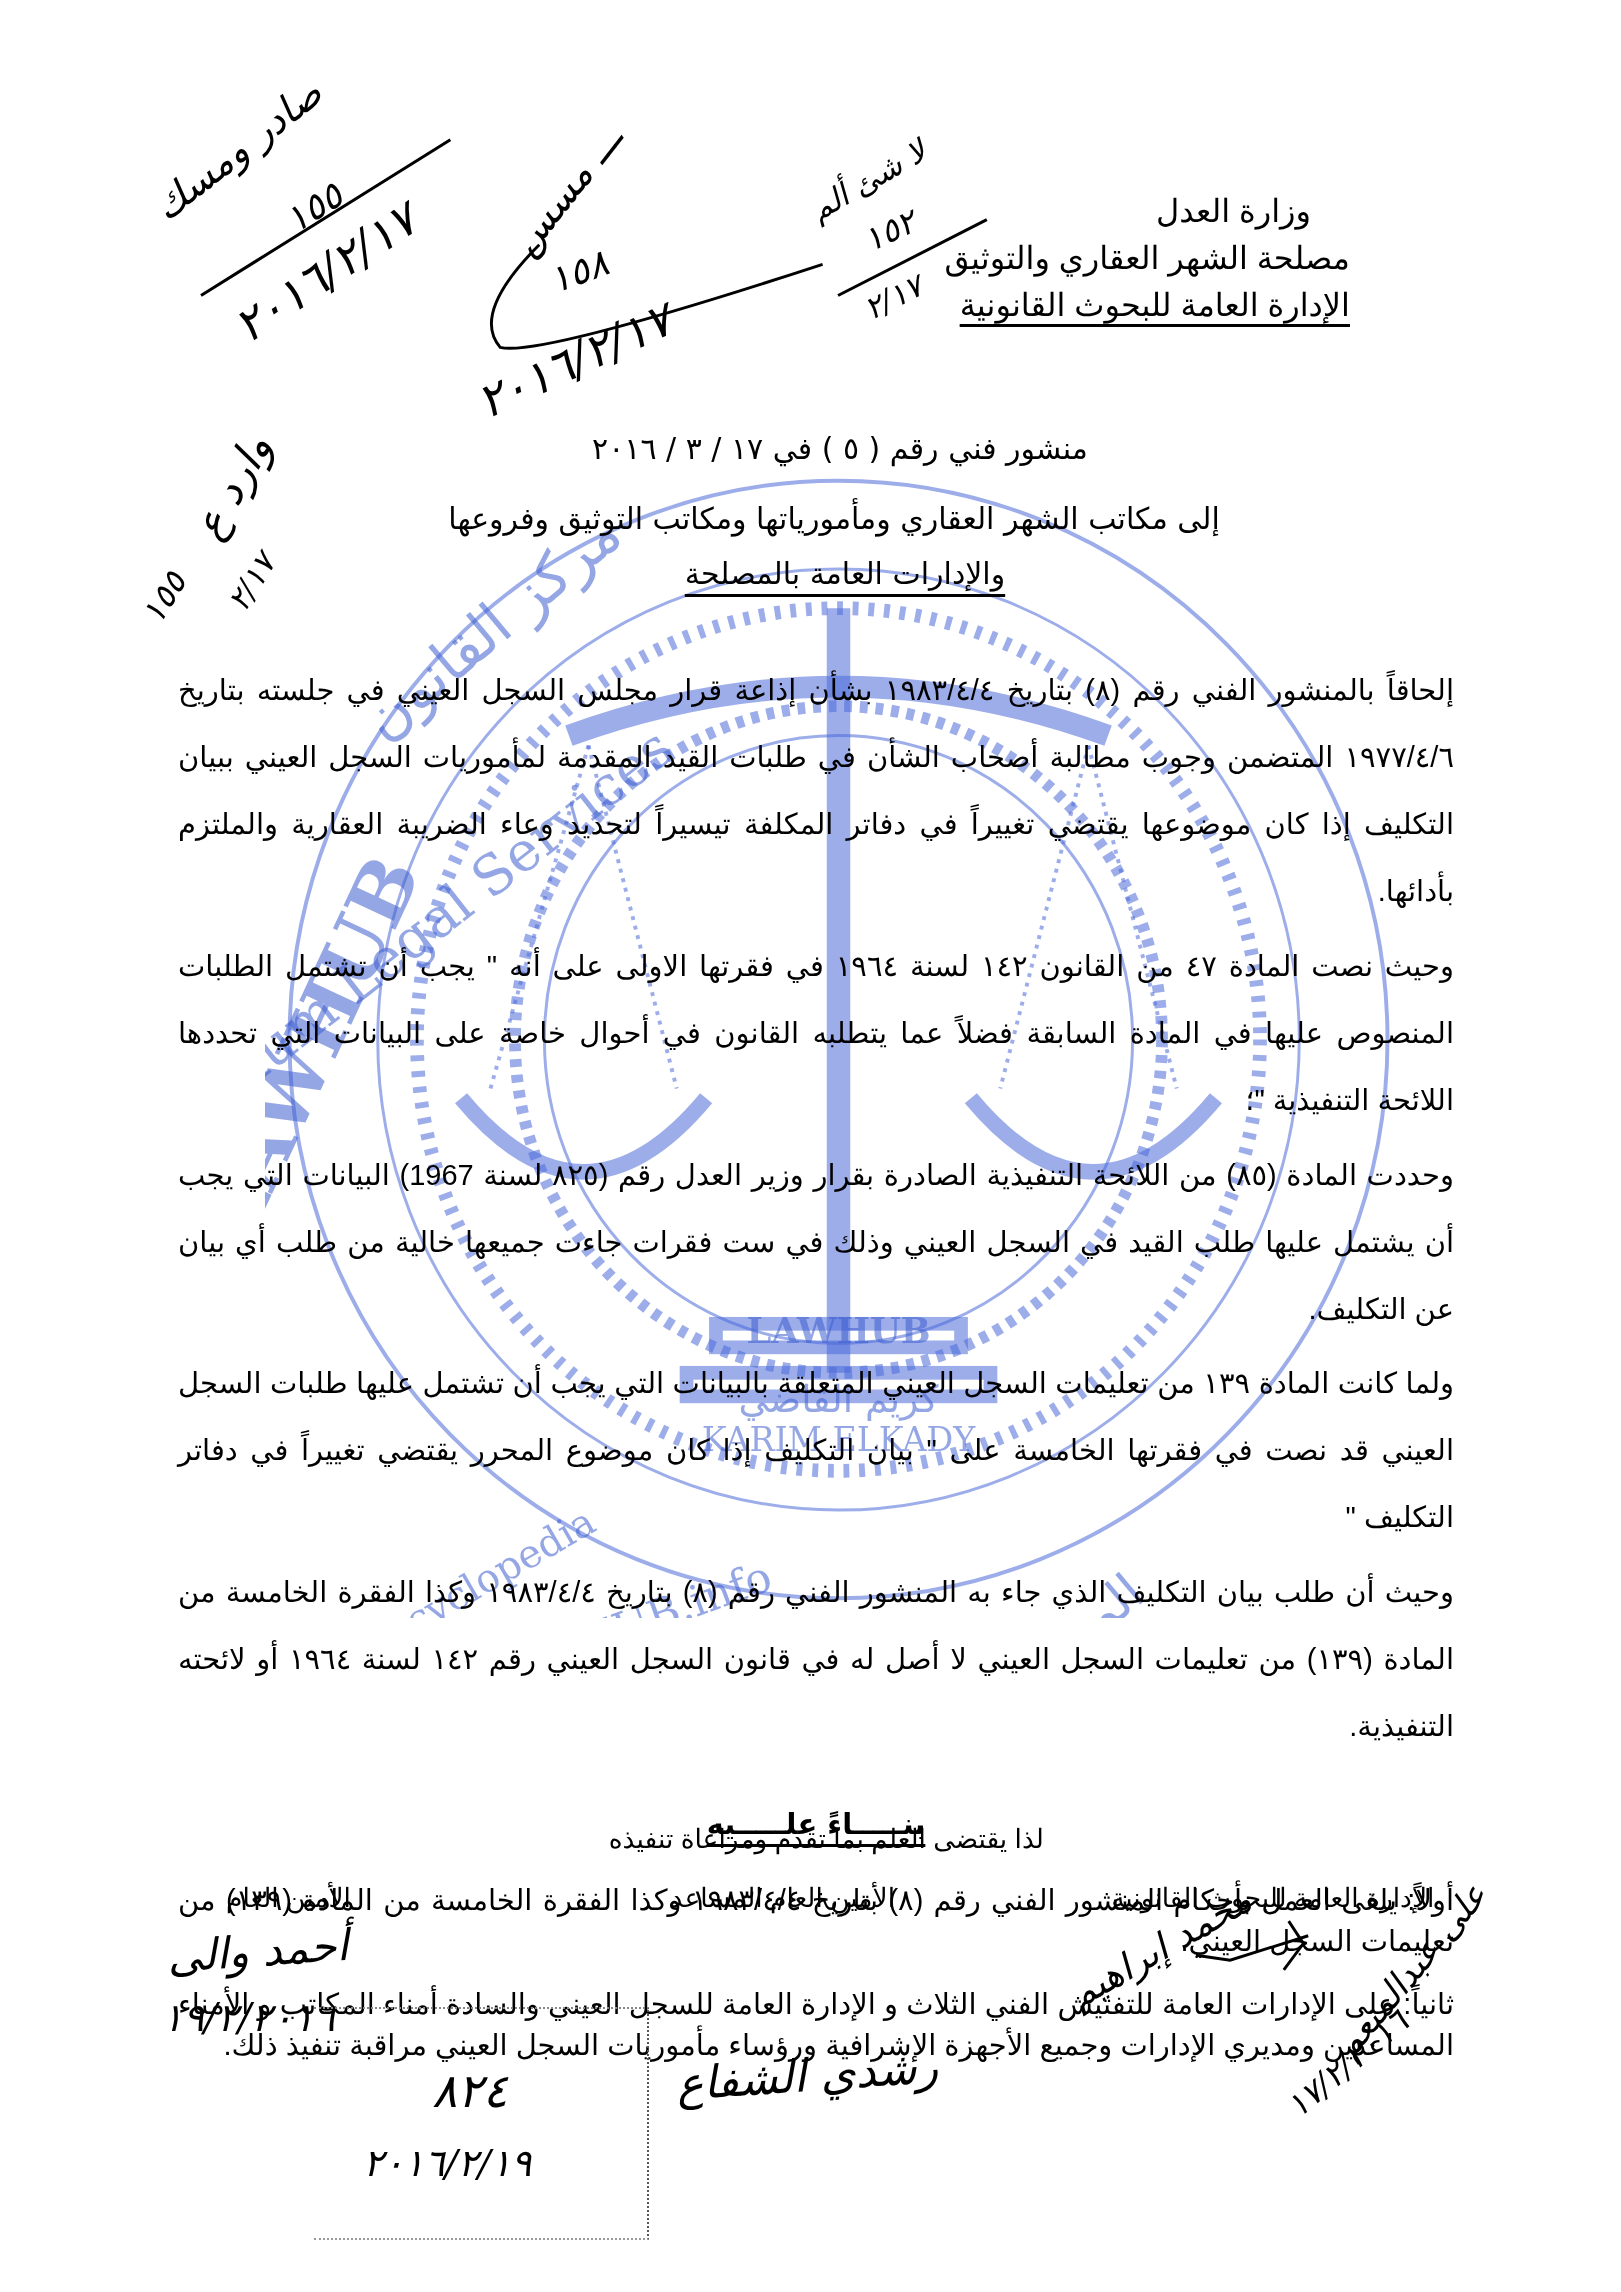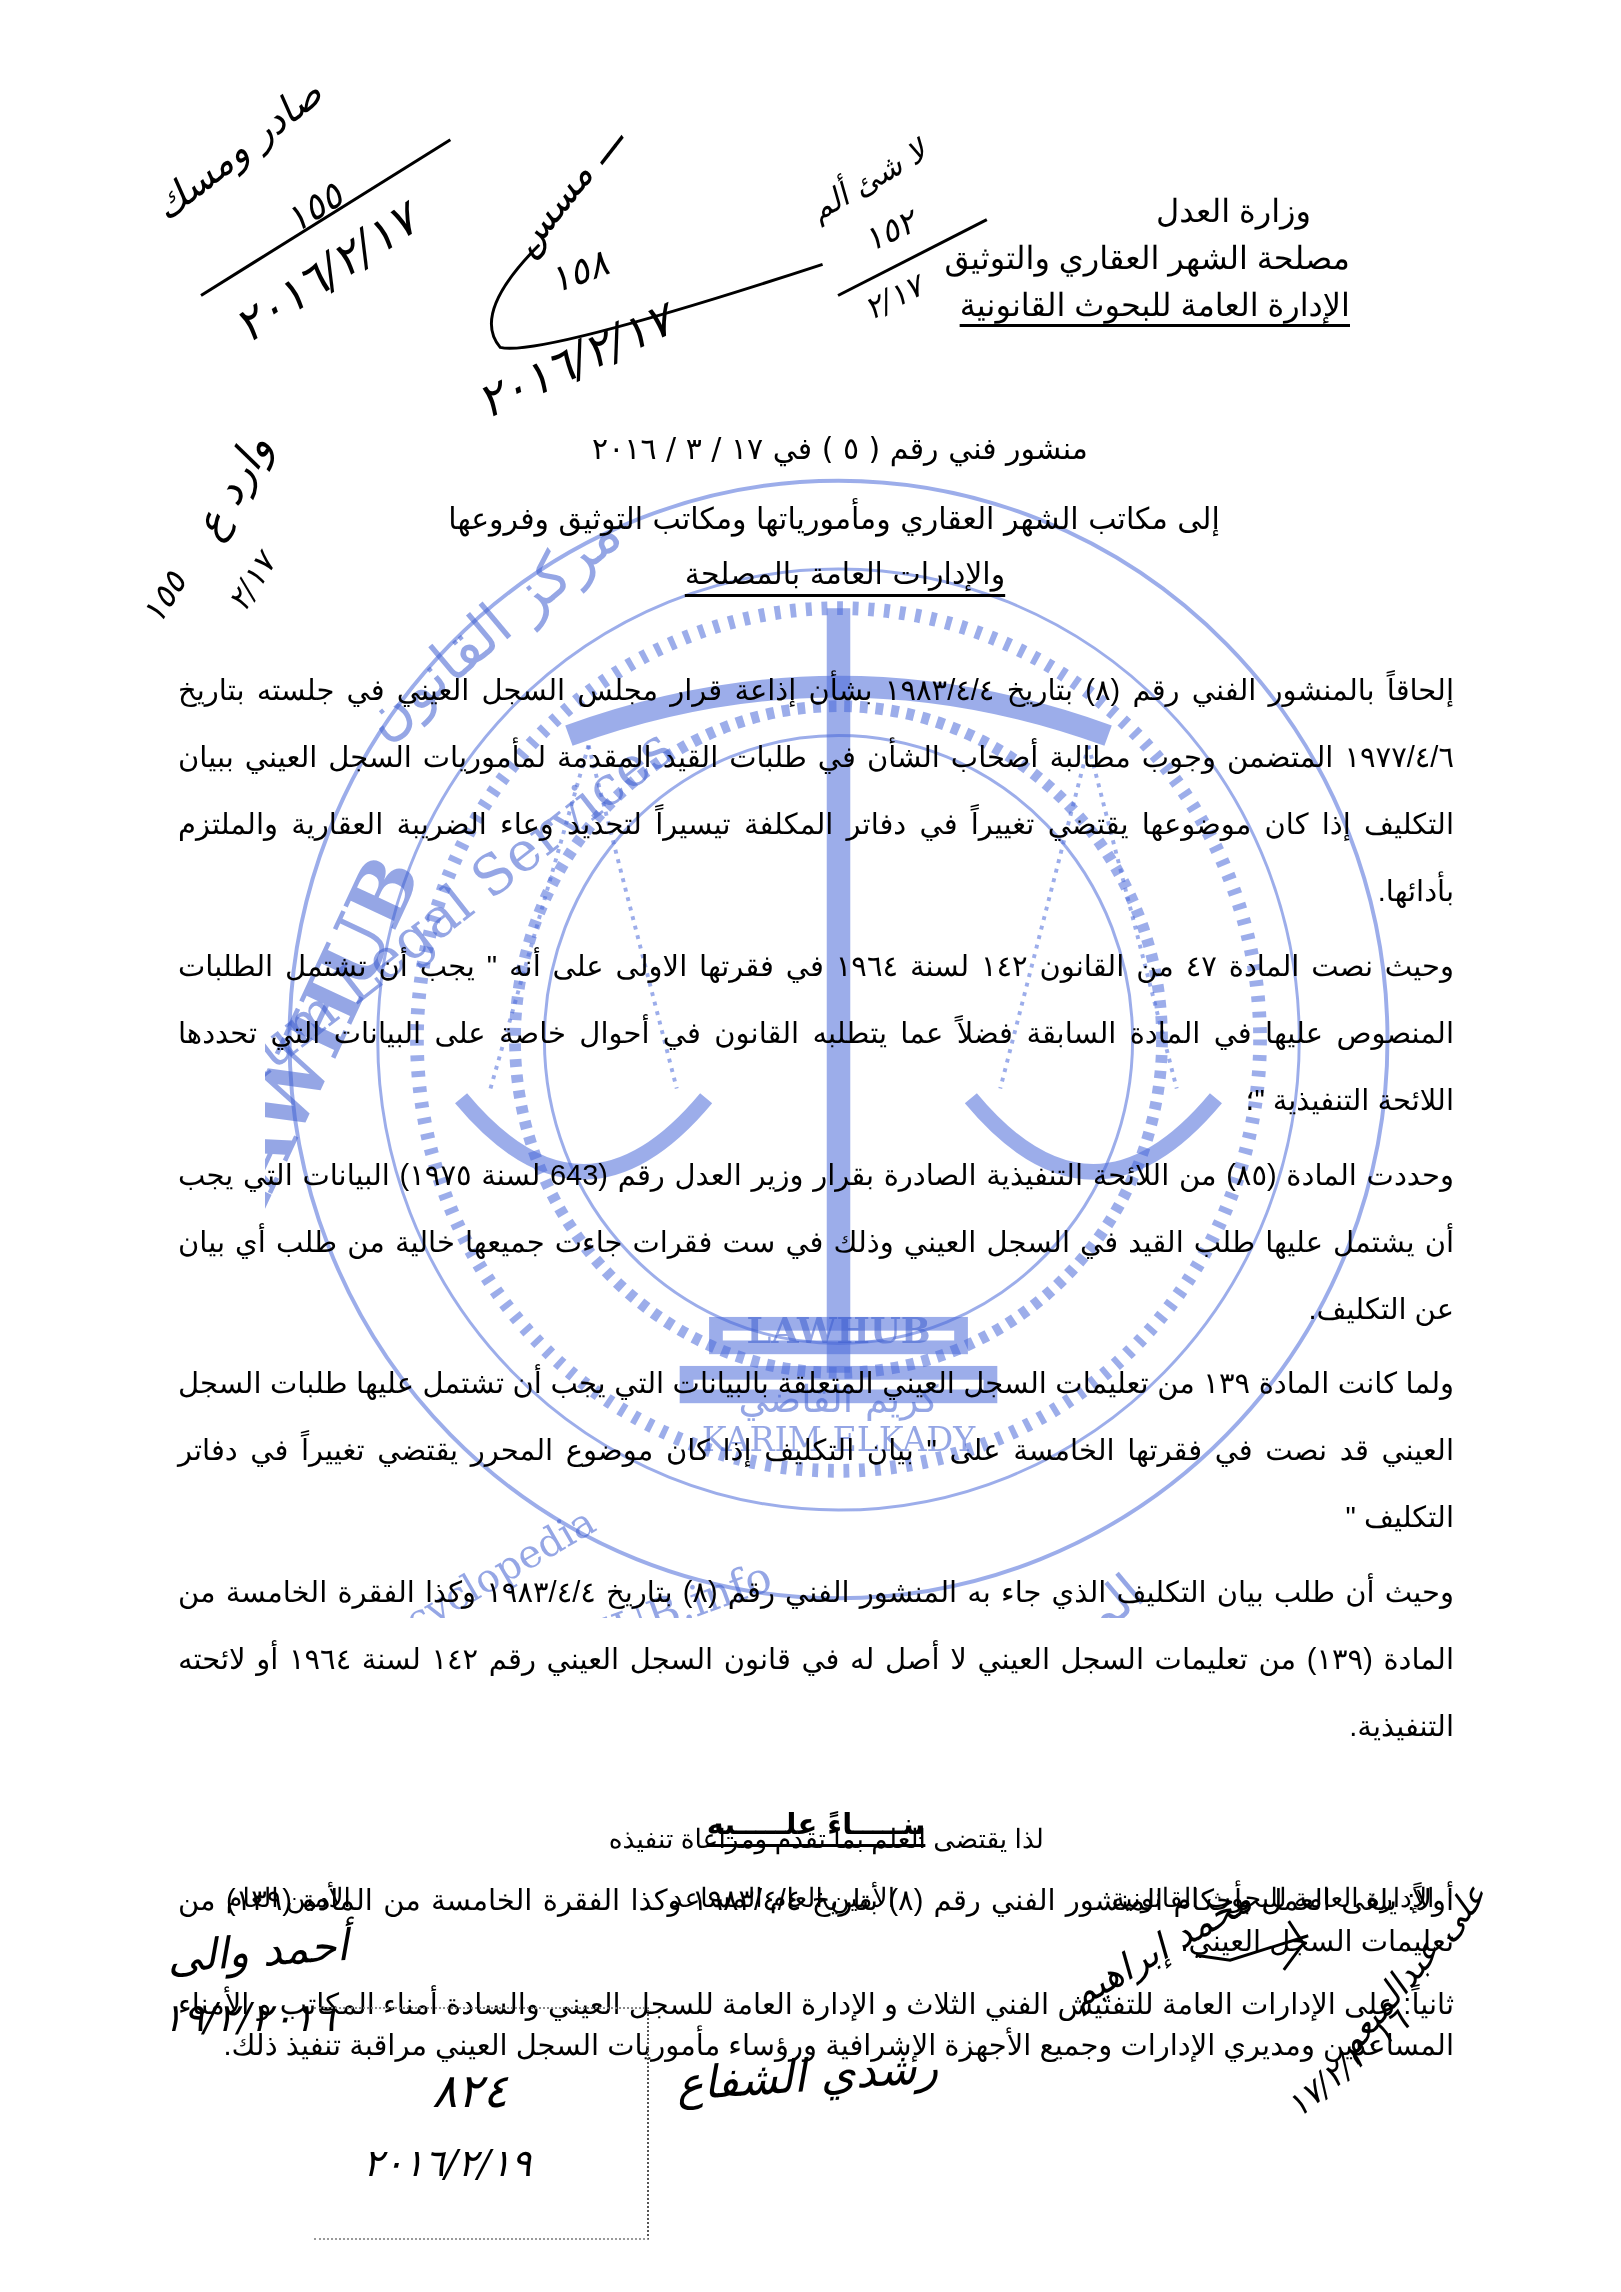--- a/index.html
+++ b/index.html
@@ -93,21 +93,21 @@
 
   <div class="title-block">
     <div class="t1">منشور فني رقم ( ٥ ) في ١٧ / ٣ / ٢٠١٦</div>
     <div class="t2">إلى مكاتب الشهر العقاري ومأمورياتها ومكاتب التوثيق وفروعها</div>
     <div class="t3">والإدارات العامة بالمصلحة</div>
   </div>
 
   <div class="body">
     <p class="para">إلحاقاً بالمنشور الفني رقم (٨) بتاريخ ١٩٨٣/٤/٤ بشأن إذاعة قرار مجلس السجل العيني في جلسته بتاريخ ١٩٧٧/٤/٦ المتضمن وجوب مطالبة أصحاب الشأن في طلبات القيد المقدمة لمأموريات السجل العيني ببيان التكليف إذا كان موضوعها يقتضي تغييراً في دفاتر المكلفة تيسيراً لتحديد وعاء الضريبة العقارية والملتزم بأدائها.</p>
     <p class="para">وحيث نصت المادة ٤٧ من القانون ١٤٢ لسنة ١٩٦٤ في فقرتها الاولى على أنه " يجب أن تشتمل الطلبات المنصوص عليها في المادة السابقة فضلاً عما يتطلبه القانون في أحوال خاصة على البيانات التي تحددها اللائحة التنفيذية "؛</p>
-    <p class="para">وحددت المادة (٨٥) من اللائحة التنفيذية الصادرة بقرار وزير العدل رقم (643 لسنة ١٩٧٥) البيانات التي يجب أن يشتمل عليها طلب القيد في السجل العيني وذلك في ست فقرات جاءت جميعها خالية من طلب أي بيان عن التكليف.</p>
+    <p class="para">وحددت المادة (٨٥) من اللائحة التنفيذية الصادرة بقرار وزير العدل رقم (٨٢٥ لسنة 1967) البيانات التي يجب أن يشتمل عليها طلب القيد في السجل العيني وذلك في ست فقرات جاءت جميعها خالية من طلب أي بيان عن التكليف.</p>
     <p class="para">ولما كانت المادة ١٣٩ من تعليمات السجل العيني المتعلقة بالبيانات التي يجب أن تشتمل عليها طلبات السجل العيني قد نصت في فقرتها الخامسة على " بيان التكليف إذا كان موضوع المحرر يقتضي تغييراً في دفاتر التكليف "</p>
     <p class="para">وحيث أن طلب بيان التكليف الذي جاء به المنشور الفني رقم (٨) بتاريخ ١٩٨٣/٤/٤ وكذا الفقرة الخامسة من المادة (١٣٩) من تعليمات السجل العيني لا أصل له في قانون السجل العيني رقم ١٤٢ لسنة ١٩٦٤ أو لائحته التنفيذية.</p>
     <div class="heading-bina">بنـــــاءً علـــــيه</div>
     <p class="para tight">أولاً: يلغى العمل بأحكام المنشور الفني رقم (٨) بتاريخ ١٩٨٣/٤/٤ وكذا الفقرة الخامسة من المادة (١٣٩) من تعليمات السجل العيني.</p>
     <p class="para tight">ثانياً: على الإدارات العامة للتفتيش الفني الثلاث و الإدارة العامة للسجل العيني والسادة أمناء المكاتب و الأمناء المساعدين ومديري الإدارات وجميع الأجهزة الإشرافية ورؤساء مأموريات السجل العيني مراقبة تنفيذ ذلك.</p>
   </div>
 
   <div class="closing">لذا يقتضى العلم بما تقدم ومراعاة تنفيذه</div>
 
   <div class="sign-row">

